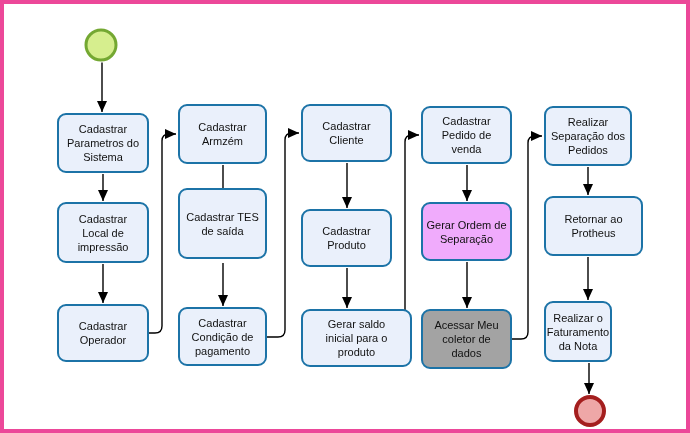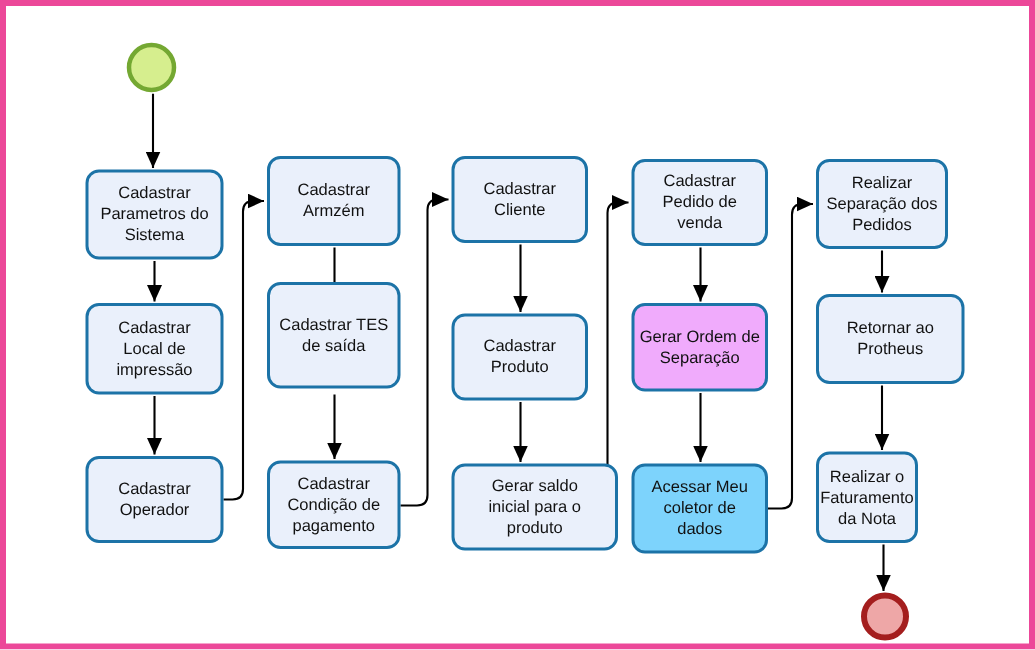--- a/index.html
+++ b/index.html
@@ -85,21 +85,21 @@
       <div class="node" style="left: 297px; top: 205px; width: 91px; height: 58px; background: rgb(234, 240, 251); border-color: rgb(28, 115, 167); color: rgb(17, 17, 17);">Cadastrar
 Produto</div>
       <div class="node" style="left: 297px; top: 305px; width: 111px; height: 58px; background: rgb(234, 240, 251); border-color: rgb(28, 115, 167); color: rgb(17, 17, 17);">Gerar saldo
 inicial para o
 produto</div>
       <div class="node" style="left: 417px; top: 102px; width: 91px; height: 58px; background: rgb(234, 240, 251); border-color: rgb(28, 115, 167); color: rgb(17, 17, 17);">Cadastrar
 Pedido de
 venda</div>
       <div class="node" style="left: 417px; top: 198px; width: 91px; height: 59px; background: #f0abfc; border-color: rgb(28, 115, 167); color: rgb(17, 17, 17);">Gerar Ordem de
 Separação</div>
-      <div class="node" style="left: 417px; top: 305px; width: 91px; height: 60px; background: #7dd3fc; border-color: rgb(28, 115, 167); color: rgb(17, 17, 17);">Acessar Meu
+      <div class="node" style="left: 417px; top: 305px; width: 91px; height: 60px; background: #a3a3a3; border-color: rgb(28, 115, 167); color: rgb(17, 17, 17);">Acessar Meu
 coletor de
 dados</div>
       <div class="node" style="left: 540px; top: 102px; width: 88px; height: 60px; background: rgb(234, 240, 251); border-color: rgb(28, 115, 167); color: rgb(17, 17, 17);">Realizar
 Separação dos
 Pedidos</div>
       <div class="node" style="left: 540px; top: 192px; width: 99px; height: 60px; background: rgb(234, 240, 251); border-color: rgb(28, 115, 167); color: rgb(17, 17, 17);">Retornar ao
 Protheus</div>
       <div class="node" style="left: 540px; top: 297px; width: 68px; height: 61px; background: rgb(234, 240, 251); border-color: rgb(28, 115, 167); color: rgb(17, 17, 17);">Realizar o
 Faturamento
 da Nota</div>

